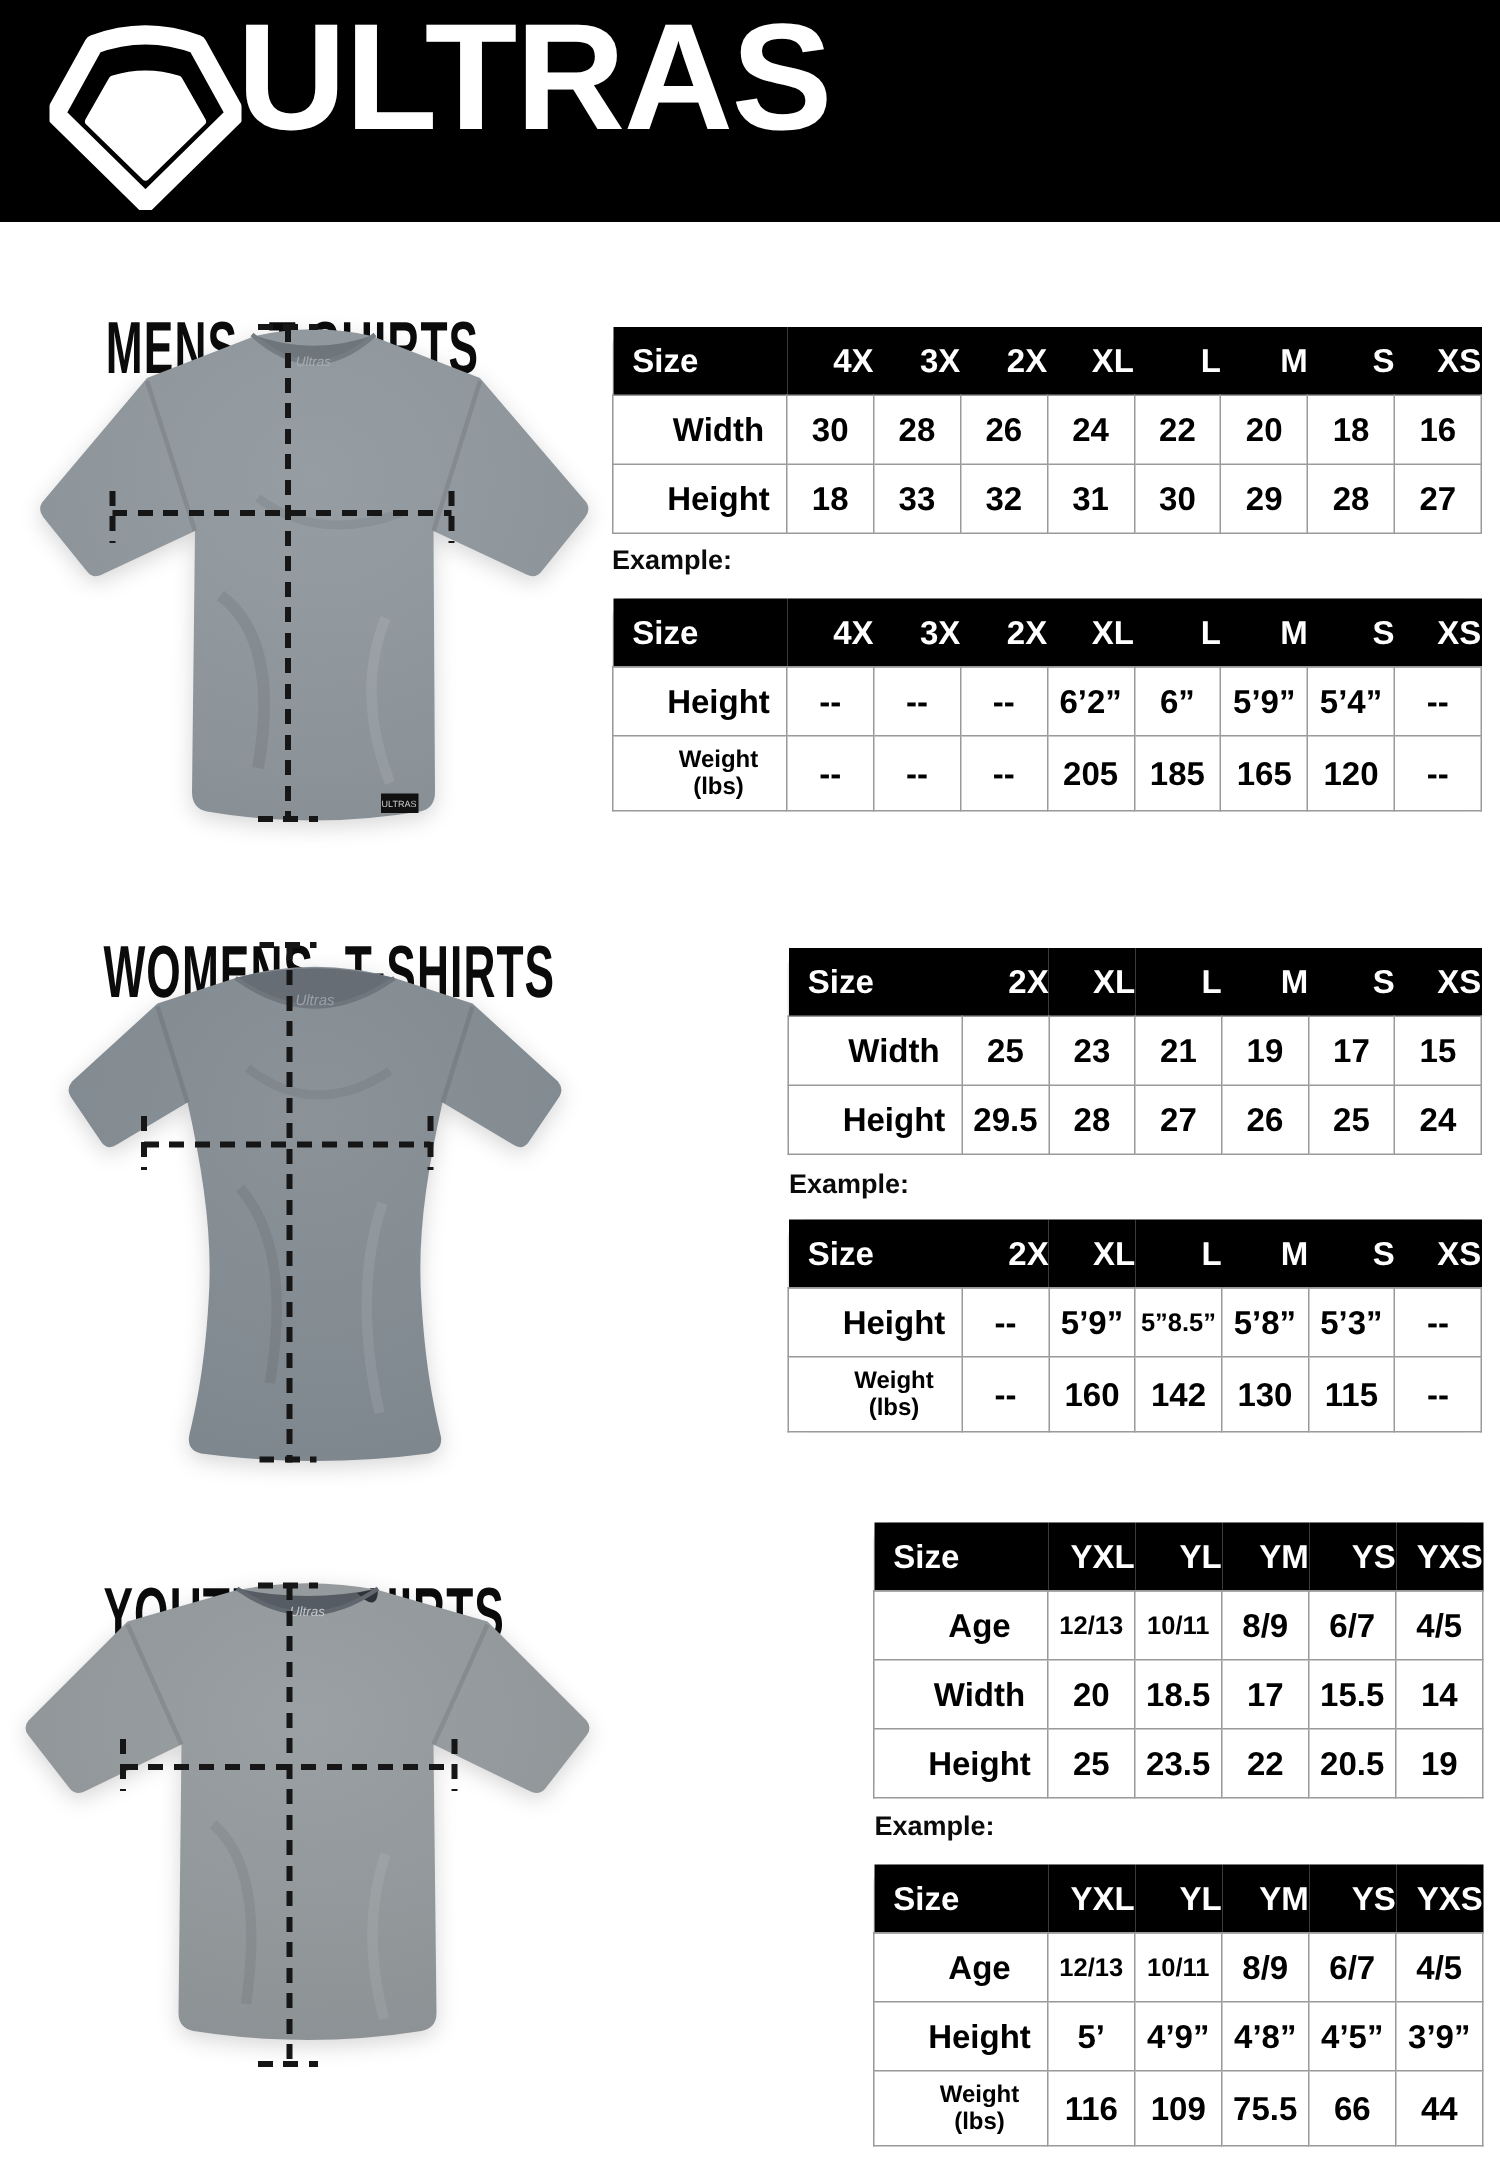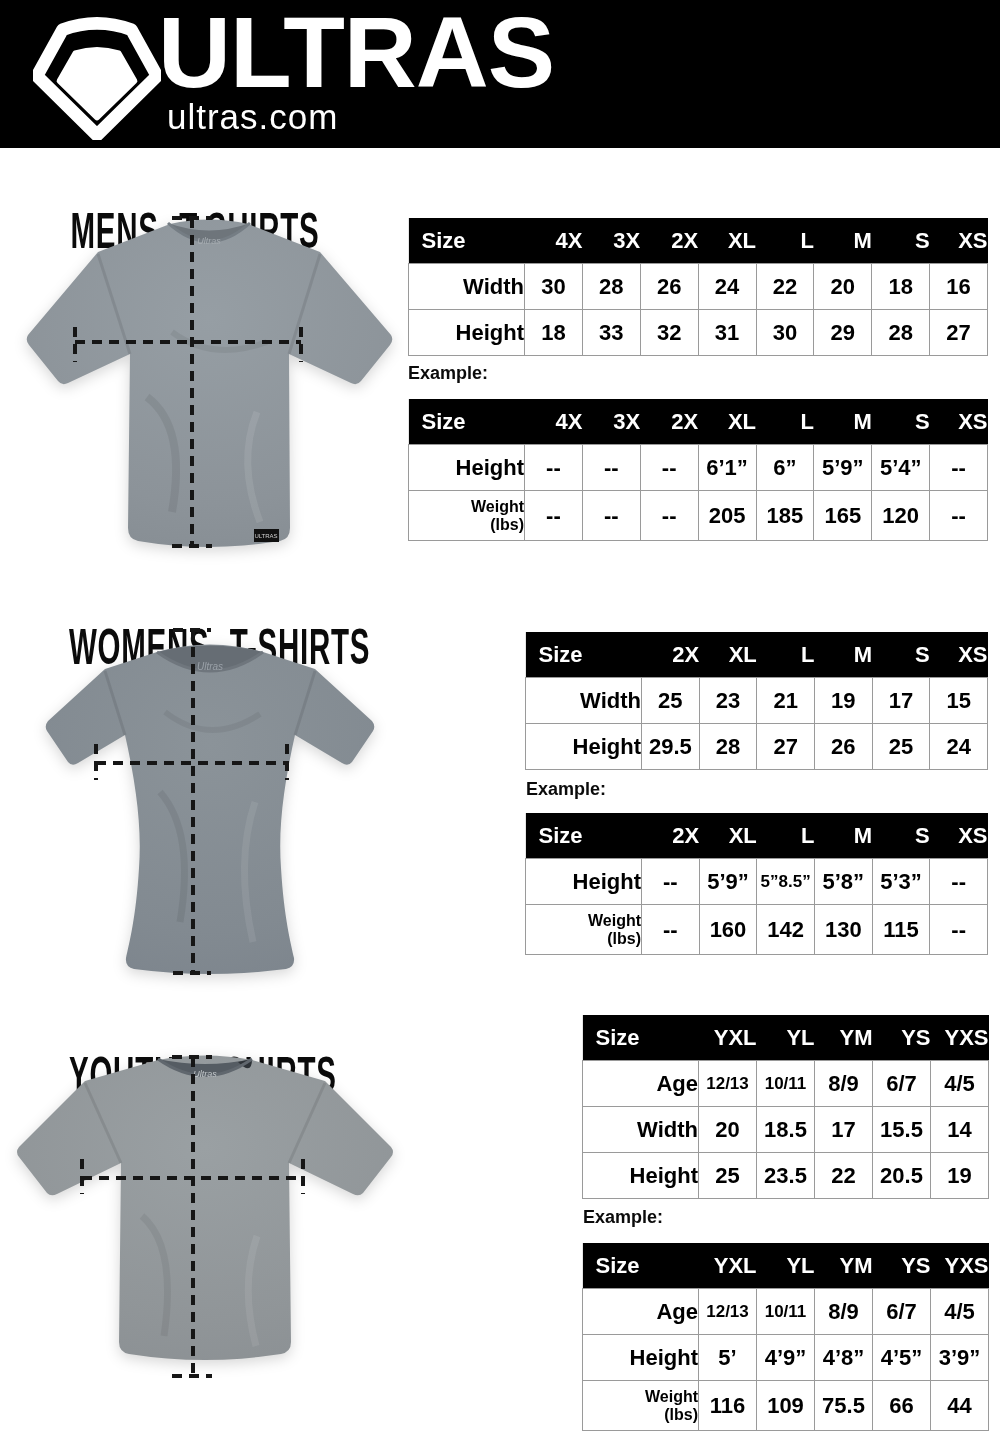--- a/index.html
+++ b/index.html
@@ -28,26 +28,26 @@
   .sh-w{left:25px;top:622px;}
   .sh-y{left:12px;top:1046px;}
 
   
   .dh{position:absolute;height:4px;
       background:repeating-linear-gradient(90deg,#161616 0 10px,transparent 10px 17px);}
   .dv{position:absolute;width:4px;
       background:repeating-linear-gradient(180deg,#161616 0 10px,transparent 10px 17px);}
 
   
-  table.sizes{position:absolute;border-collapse:collapse;table-layout:fixed;background:#e5e5e5;}
+  table.sizes{position:absolute;border-collapse:collapse;table-layout:fixed;background:#e5e5e5;border-radius:13px;}
   .sizes th,.sizes td{font-weight:bold;padding:0;}
   .sizes thead th{background:#000;color:#fff;font-size:22px;height:45px;text-align:right;border:none;}
   .sizes thead th.lbl{text-align:left;padding-left:13px;}
   .sizes tbody th,.sizes tbody td{border:1px solid #9a9a9a;background:#fff;color:#000;height:45px;}
-  .sizes tbody th.lbl{text-align:right;padding-left:25px;font-size:22px;}
+  .sizes tbody th.lbl{text-align:center;padding-left:25px;font-size:22px;}
   .sizes tbody td{text-align:center;font-size:22px;}
   .sizes tbody td.small{font-size:17px;}
   .sizes tbody th.lbl.two{font-size:16px;line-height:1.12;margin-left:20px;}
   .sizes tr.tall th,.sizes tr.tall td{height:49px;}
   col.first{width:116px;}
 
   .t-m1{left:408px;top:218px;width:580px;}
   .t-m2{left:408px;top:399px;width:580px;}
   .t-w1{left:525px;top:632px;width:463px;}
   .t-w2{left:525px;top:813px;width:463px;}
@@ -63,21 +63,20 @@
 <body>
 
 <div class="page">
 
   <header class="hdr">
     <svg class="logo" width="128" height="128" viewBox="0 0 130 128">
       <path d="M 30,17 Q 65,4 100,17 L 126,64 L 65,124 L 4,64 Z" fill="none" stroke="#ffffff" stroke-width="13" stroke-linejoin="round"></path>
       <path d="M 43,41 Q 65,34 87,41 L 103,69 L 65,106 L 27,69 Z" fill="#ffffff" stroke="#ffffff" stroke-width="6" stroke-linejoin="round"></path>
     </svg>
     <div class="brand">ULTRAS</div>
-    <div class="site">ultras.com</div>
   </header>
 
   <h2 class="ttl t-mens">MENS T-SHIRTS</h2>
 
   <div class="shirt sh-m">
     <svg width="375" height="350" viewBox="0 0 375 350">
       <defs>
         <radialGradient id="gm" cx="0.5" cy="0.3" r="0.95">
           <stop offset="0" stop-color="#969ea4"></stop>
           <stop offset="0.6" stop-color="#8c9399"></stop>
@@ -180,21 +179,21 @@
           <th class="">S</th>
           <th class="">XS</th>
         </tr>
       </thead>
       <tbody>
         <tr>
           <th class="lbl">Height</th>
           <td>--</td>
           <td>--</td>
           <td>--</td>
-          <td>6’1”</td>
+          <td>6’2”</td>
           <td>6”</td>
           <td>5’9”</td>
           <td>5’4”</td>
           <td>--</td>
         </tr>
         <tr class="tall">
           <th class="lbl two">Weight<span class="l2" style="display: block;">(lbs)</span></th>
           <td>--</td>
           <td>--</td>
           <td>--</td>

